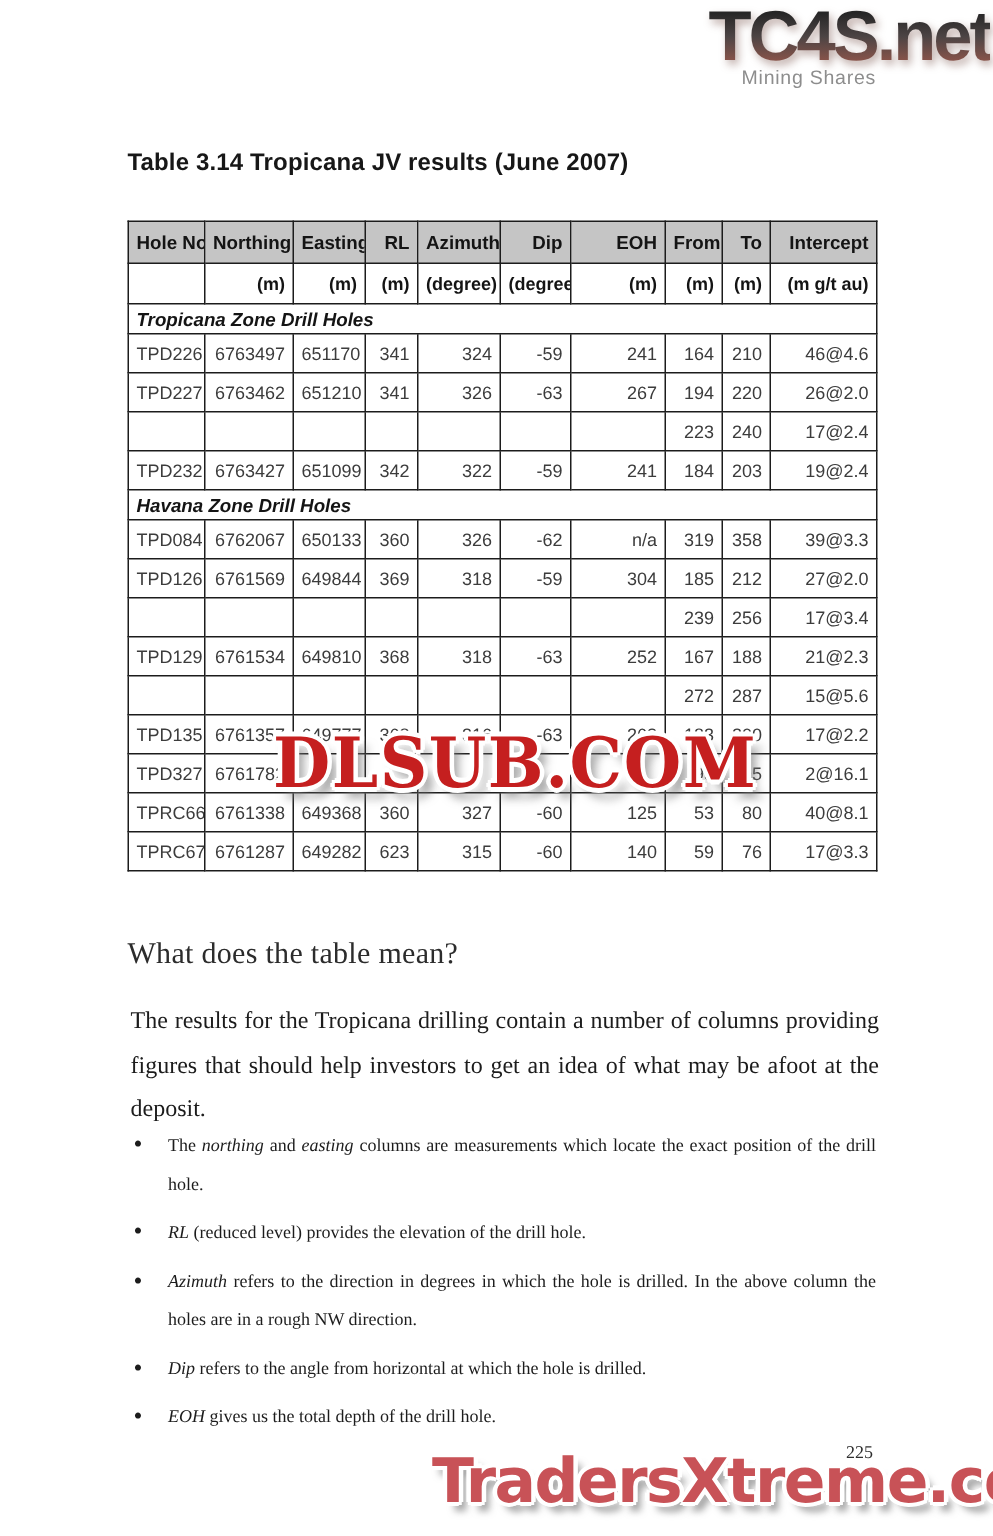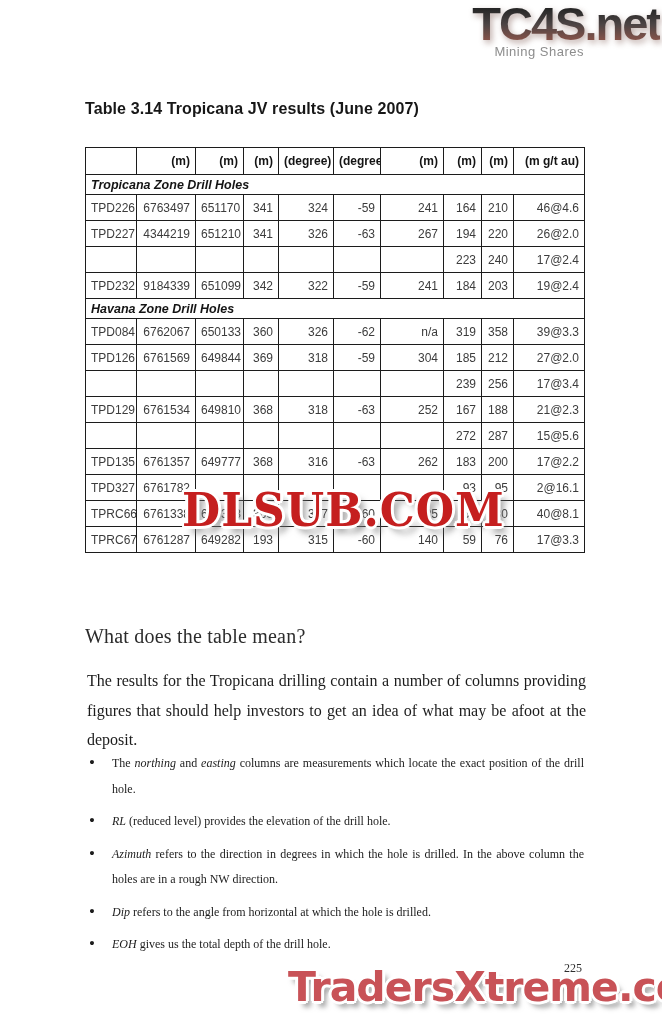--- a/index.html
+++ b/index.html
@@ -123,20 +123,32 @@
       <col style="width:48px">
     <col style="width:35px">
       <col style="width:55px">
       <col style="width:47px">
     <col style="width:63px">
       <col style="width:38px">
       <col style="width:32px">
     <col style="width:71px">
   </colgroup>
   <thead>
+    <tr>
+        <th class="left">Hole No</th>
+        <th>Northing</th>
+        <th>Easting</th>
+        <th>RL</th>
+        <th>Azimuth</th>
+        <th>Dip</th>
+        <th>EOH</th>
+        <th>From</th>
+        <th>To</th>
+        <th>Intercept</th>
+      </tr>
     <tr class="units">
         <td></td>
         <td>(m)</td>
         <td>(m)</td>
         <td>(m)</td>
         <td>(degree)</td>
         <td>(degree)</td>
         <td>(m)</td>
         <td>(m)</td>
         <td>(m)</td>
@@ -154,21 +166,21 @@
         <td>341</td>
         <td>324</td>
         <td>-59</td>
         <td>241</td>
         <td>164</td>
         <td>210</td>
         <td>46@4.6</td>
       </tr>
       <tr>
         <td class="left">TPD227</td>
-        <td>4344219</td>
+        <td>6763462</td>
         <td>651210</td>
         <td>341</td>
         <td>326</td>
         <td>-63</td>
         <td>267</td>
         <td>194</td>
         <td>220</td>
         <td>26@2.0</td>
       </tr>
       <tr>
@@ -178,21 +190,21 @@
         <td></td>
         <td></td>
         <td></td>
         <td></td>
         <td>223</td>
         <td>240</td>
         <td>17@2.4</td>
       </tr>
       <tr>
         <td class="left">TPD232</td>
-        <td>9184339</td>
+        <td>6763427</td>
         <td>651099</td>
         <td>342</td>
         <td>322</td>
         <td>-59</td>
         <td>241</td>
         <td>184</td>
         <td>203</td>
         <td>19@2.4</td>
       </tr>
       <tr>
@@ -291,21 +303,21 @@
         <td>-60</td>
         <td>125</td>
         <td>53</td>
         <td>80</td>
         <td>40@8.1</td>
       </tr>
       <tr>
         <td class="left">TPRC671</td>
         <td>6761287</td>
         <td>649282</td>
-        <td>193</td>
+        <td>623</td>
         <td>315</td>
         <td>-60</td>
         <td>140</td>
         <td>59</td>
         <td>76</td>
         <td>17@3.3</td>
       </tr>
     </tbody>
 </table>
 

